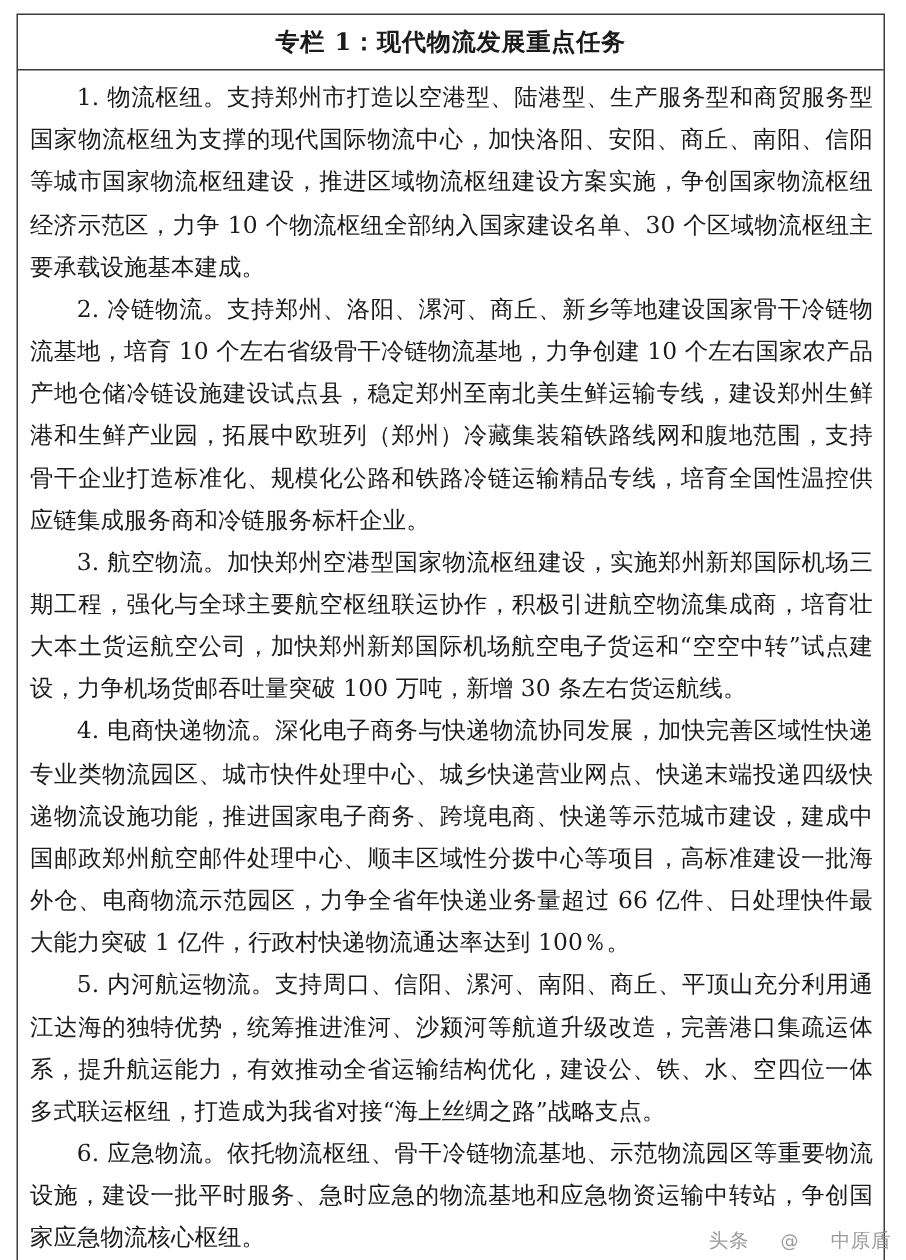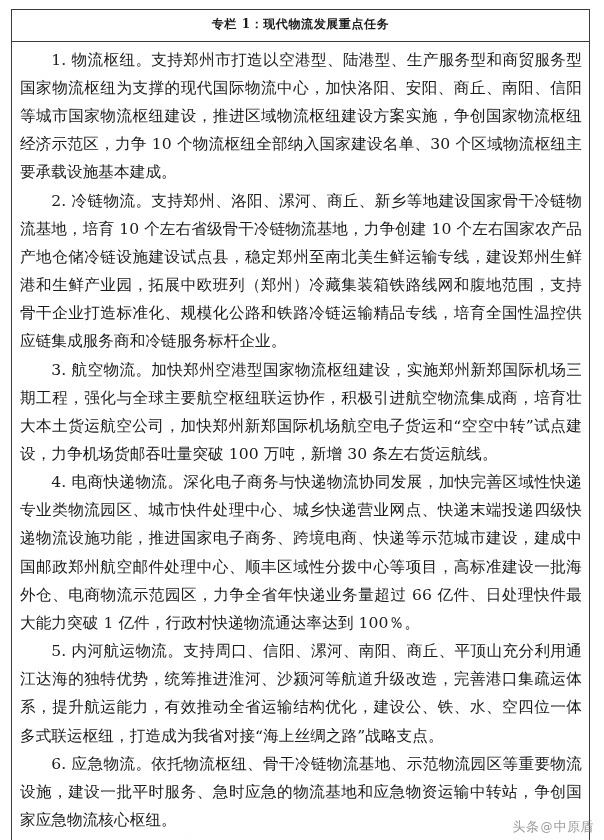--- a/index.html
+++ b/index.html
@@ -39,21 +39,21 @@
   }
 
   .callout-title-row {
     border-bottom: 1.1px solid #3b3b3b;
     box-sizing: border-box;
     padding: 7px 6px 8px 6px;
   }
 
   .callout-title {
     text-align: center;
-    font-size: 12px;
+    font-size: 16px;
     font-weight: bold;
     letter-spacing: 0.6px;
     line-height: 1.32;
     white-space: nowrap;
   }
 
   .callout-body-row {
     padding: 4px 7px 8px 8px;
     box-sizing: border-box;
   }
@@ -69,21 +69,21 @@
     word-break: break-all;
   }
 
   
   .watermark {
     position: absolute;
     right: 10px;
     bottom: 4px;
     display: flex;
     align-items: center;
-    gap: 1px;
+    gap: 21px;
     font-family: "DejaVu Sans", "Liberation Sans", sans-serif;
     font-size: 13px;
     color: #8d8d8d;
     opacity: 0.88;
     letter-spacing: 0.4px;
     white-space: nowrap;
   }
   .watermark .wm-at {
     display: inline-block;
     font-size: 12px;

